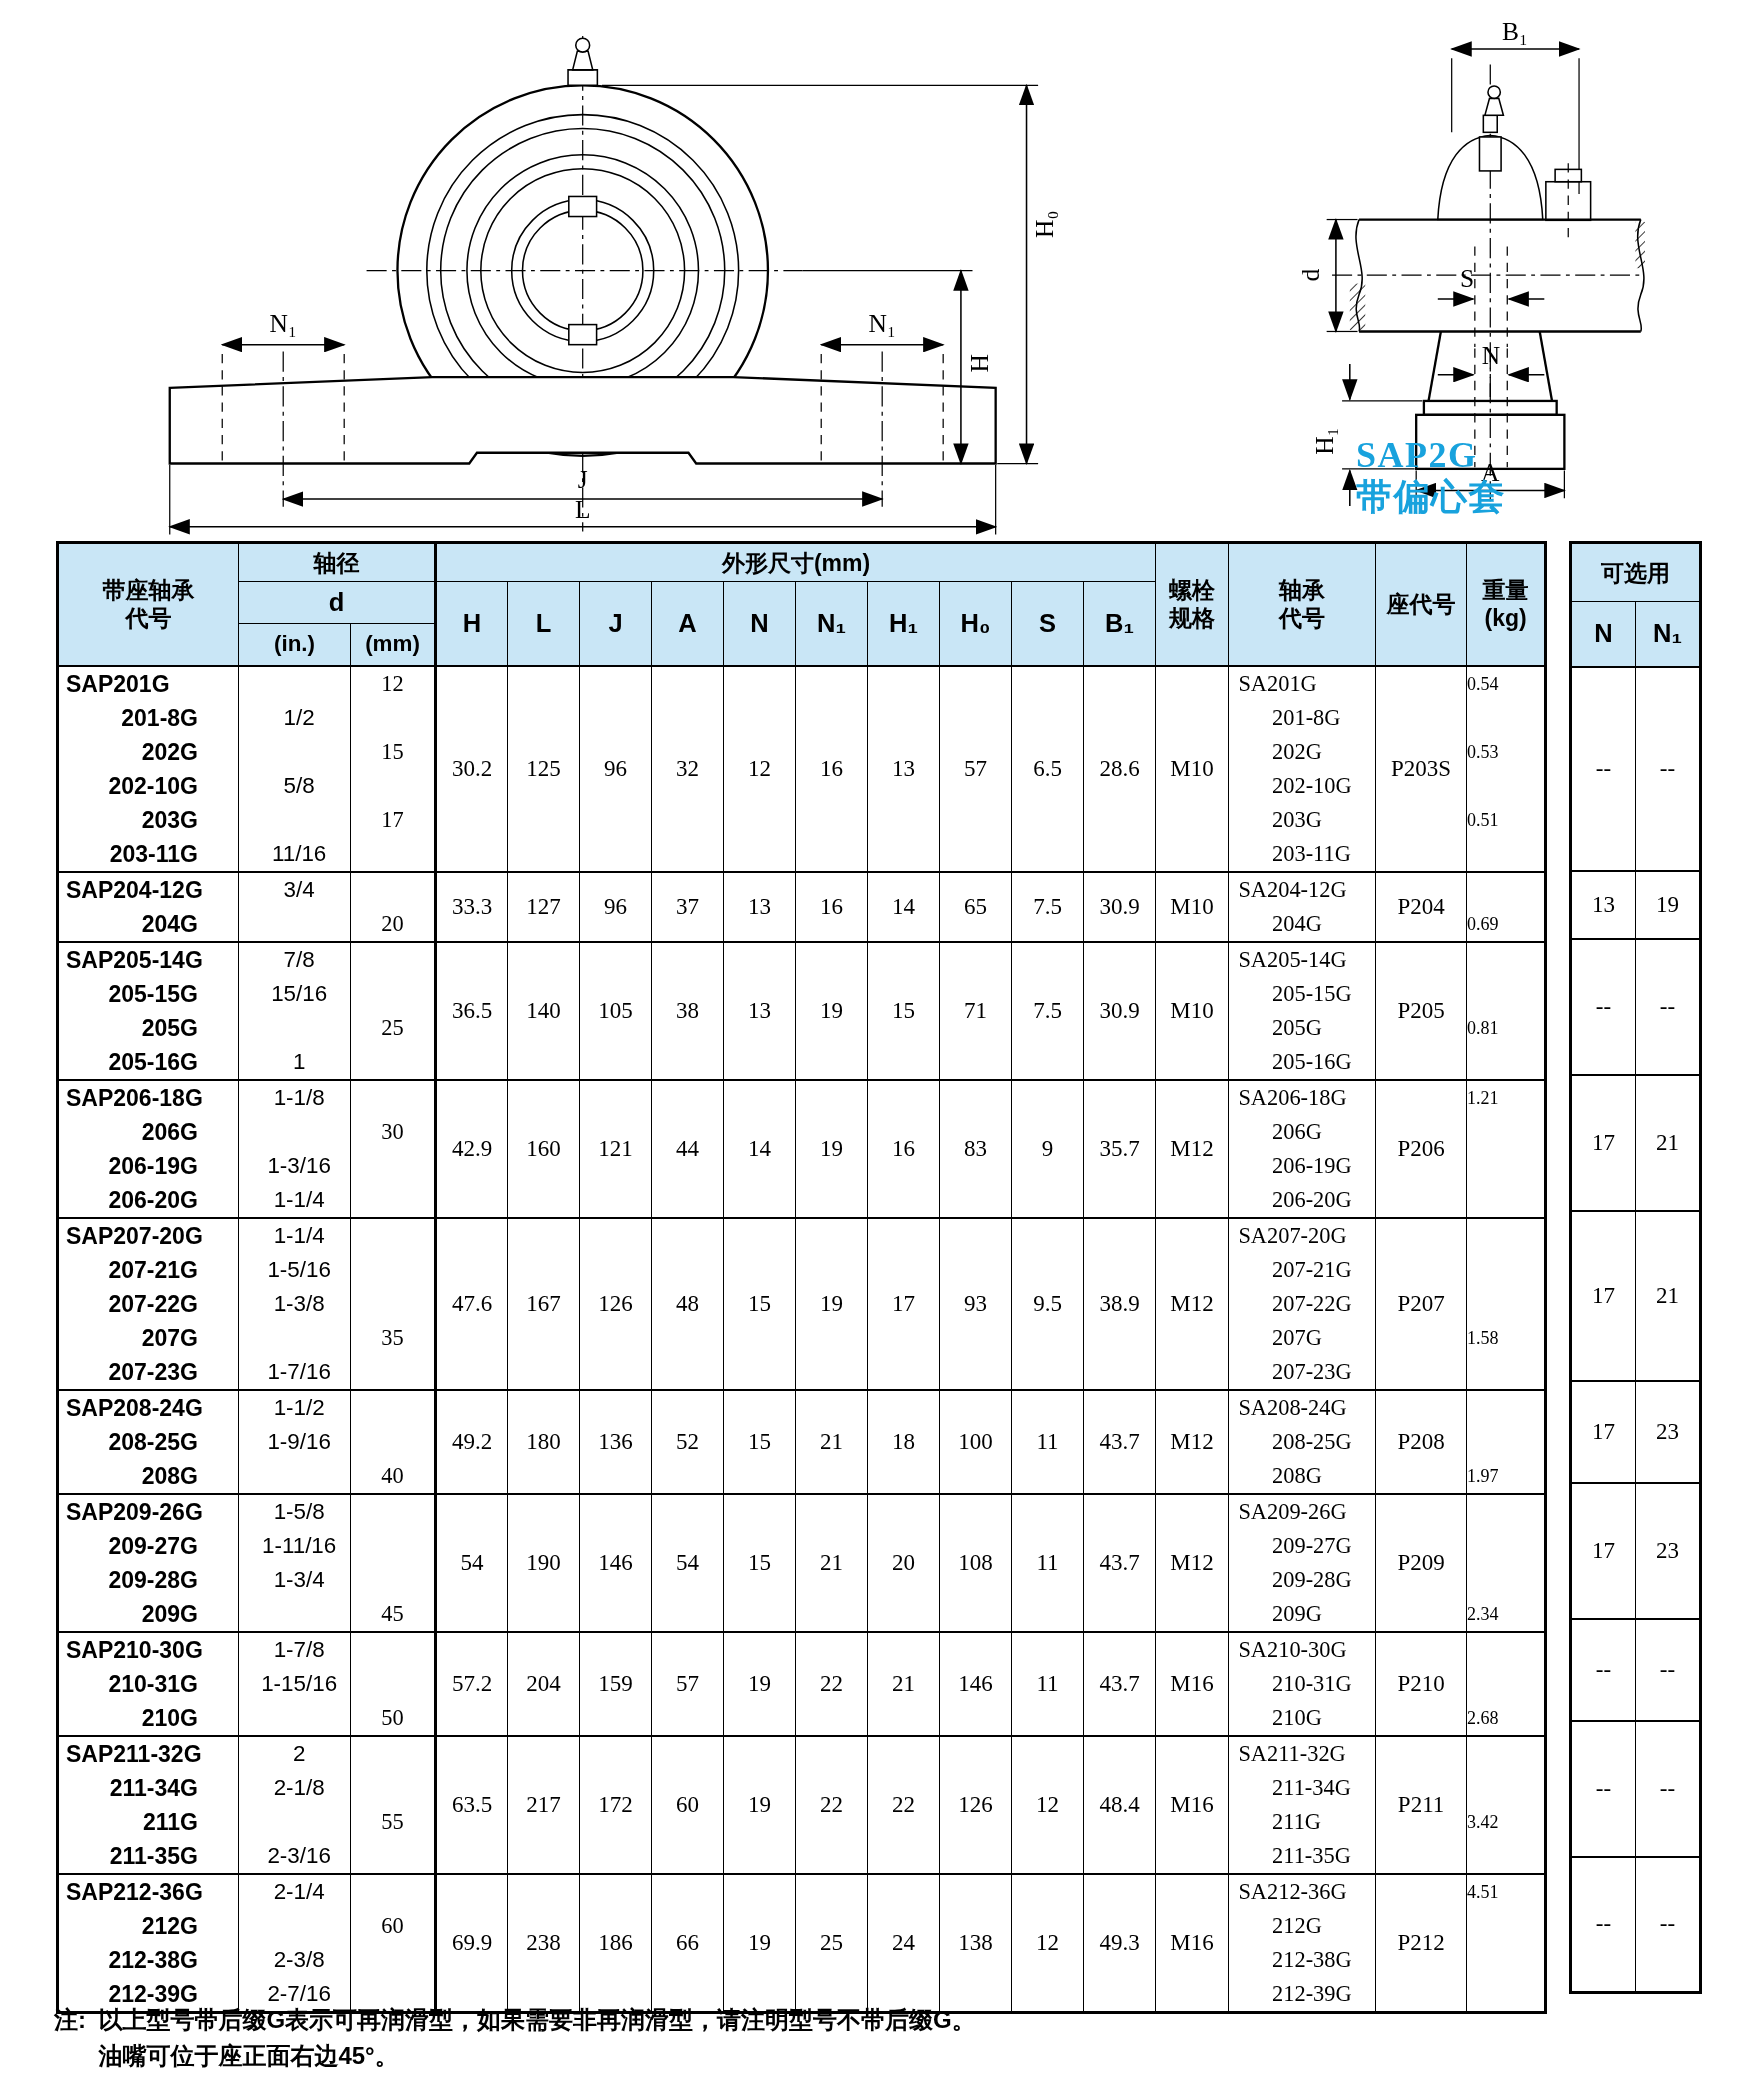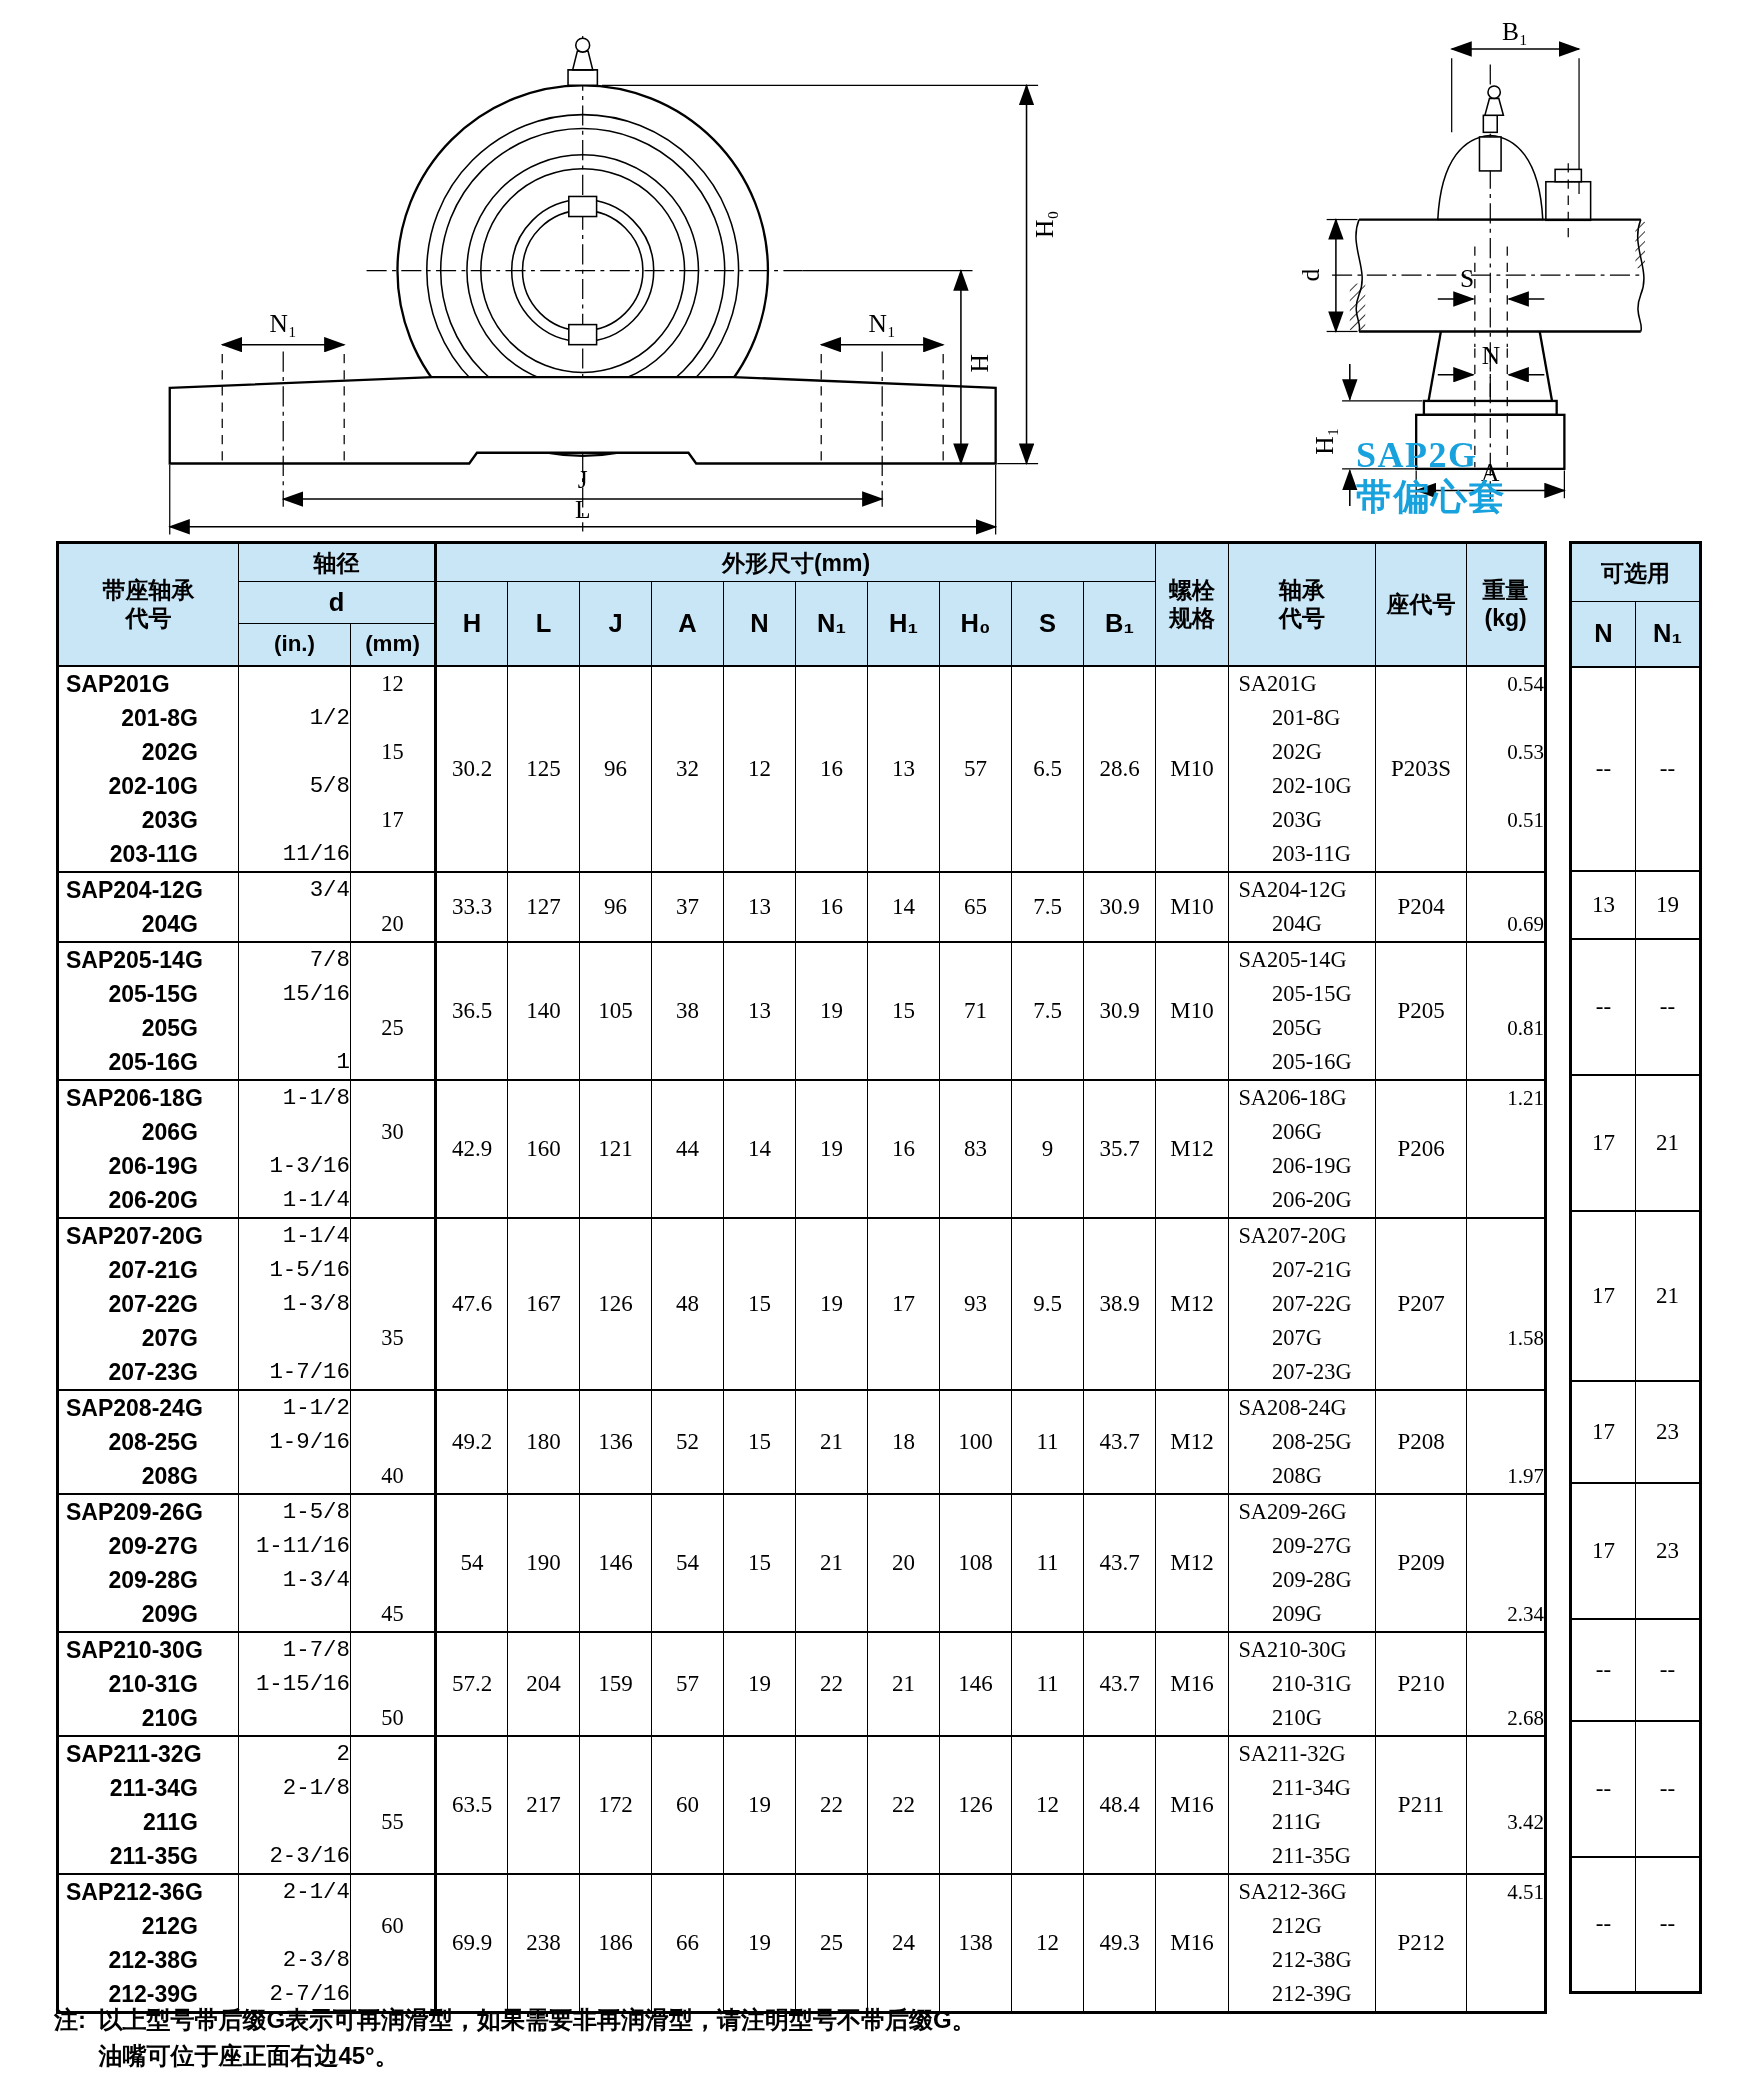--- a/index.html
+++ b/index.html
@@ -21,26 +21,26 @@
   .thickleft{border-left:3.1px solid #000 !important;}
 
   th.zh{font-size:23px;line-height:28px;text-align:center;}
   th.lat{font-size:25.5px;font-family:"Liberation Sans",sans-serif;}
   th.small{font-size:22.4px;}
 
   td.linescell{vertical-align:top;}
   .line{height:34px;line-height:34px;white-space:nowrap;}
   .codes .line{font-weight:bold;font-size:23px;text-align:right;padding-right:40px;font-family:"Liberation Sans",sans-serif;}
   .codes .line.first{text-align:left;padding-left:7px;padding-right:0;}
-  .din .line{font-family:Liberation Mono, monospace;font-size:22.4px;text-align:right;padding-left:9.3px;}
+  .din .line{font-family:Liberation Sans, sans-serif;font-size:22.4px;text-align:center;padding-left:9.3px;}
   .dmm .line{font-family:"Liberation Serif",serif;font-size:22.4px;text-align:center;}
   td.dimv,td.boltv,td.housingv{font-family:"Liberation Serif",serif;font-size:23px;text-align:center;}
   .sacodes .line{font-family:"Liberation Serif",serif;font-size:22.4px;text-align:left;padding-left:43px;}
   .sacodes .line.first{padding-left:9.3px;}
-  .wt .line{font-family:"Liberation Serif",serif;font-size:21px;text-align:right;}
+  .wt .line{font-family:"Liberation Serif",serif;font-size:18px;text-align:left;}
   td.optv{font-family:"Liberation Serif",serif;font-size:23px;text-align:center;}
 
   #blue-title{position:absolute;left:1356px;top:434px;color:var(--accent);font-family:"Liberation Serif",serif;font-weight:bold;font-size:36px;line-height:42px;letter-spacing:1.5px;}
   #footnote{position:absolute;left:54px;top:2002px;display:flex;gap:12.4px;font-weight:bold;font-size:24px;line-height:36px;color:#000;}
 </style>
 </head>
 <body>
 
 <div id="page">
 

